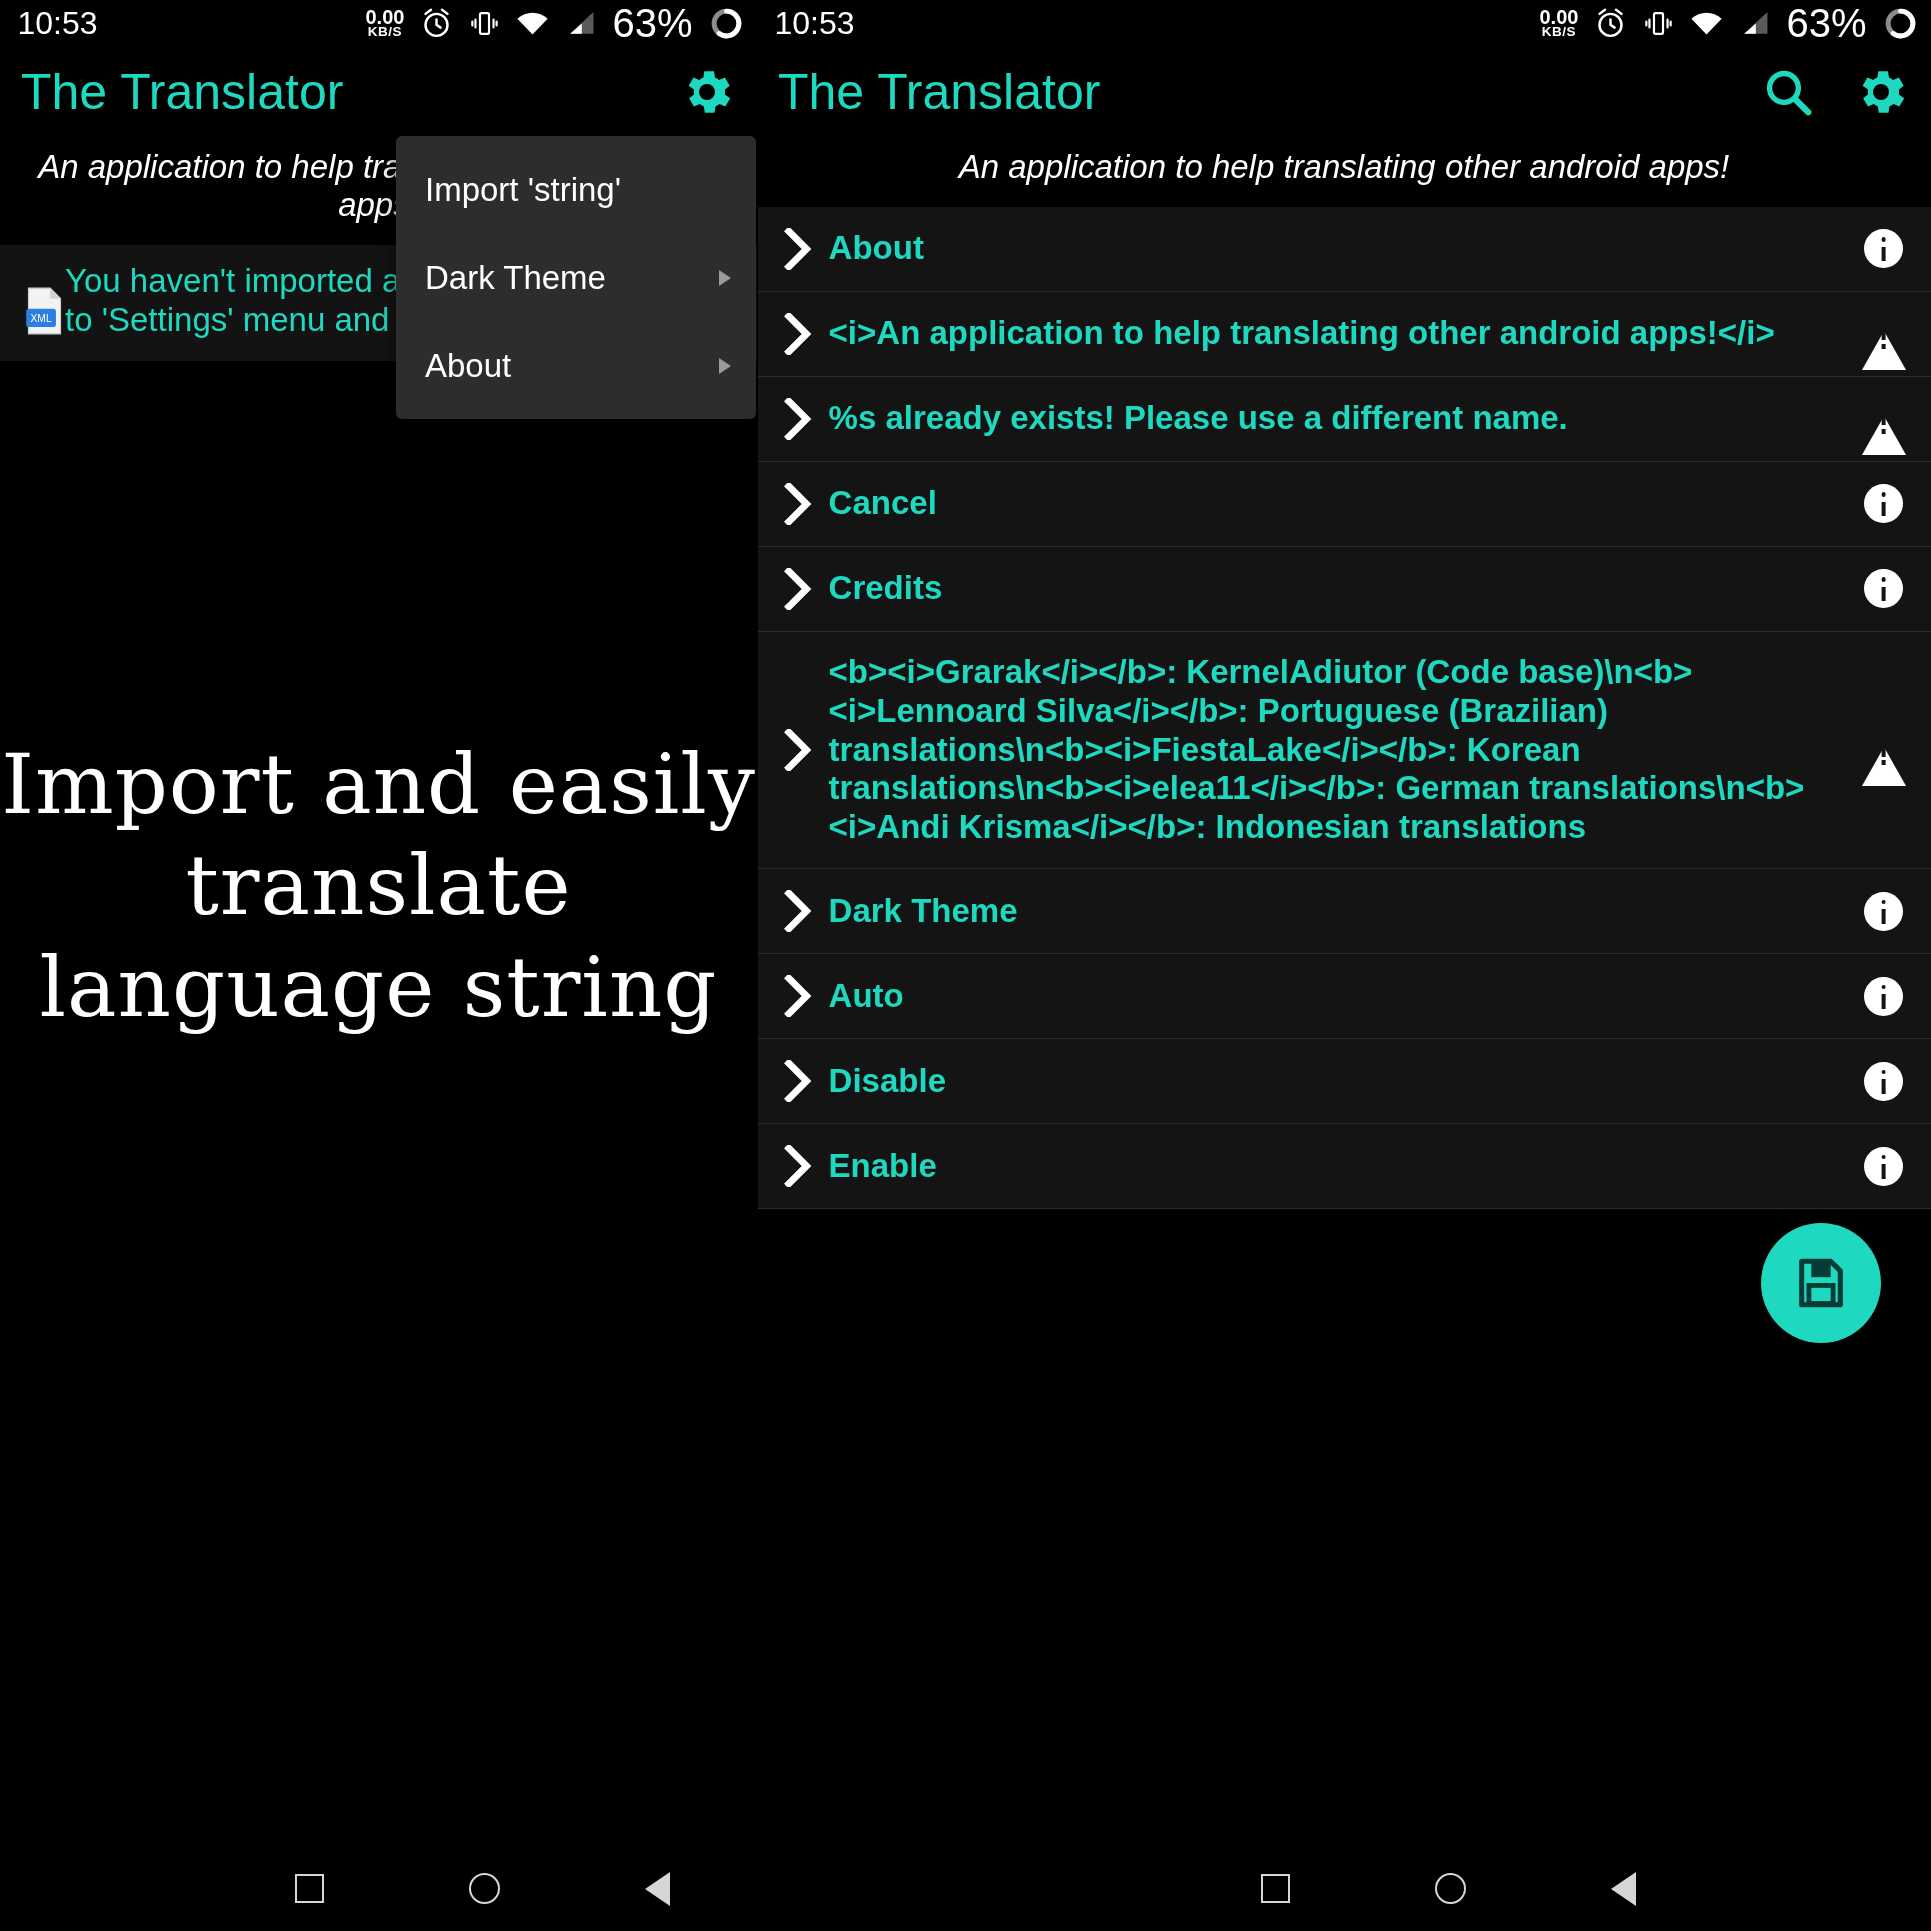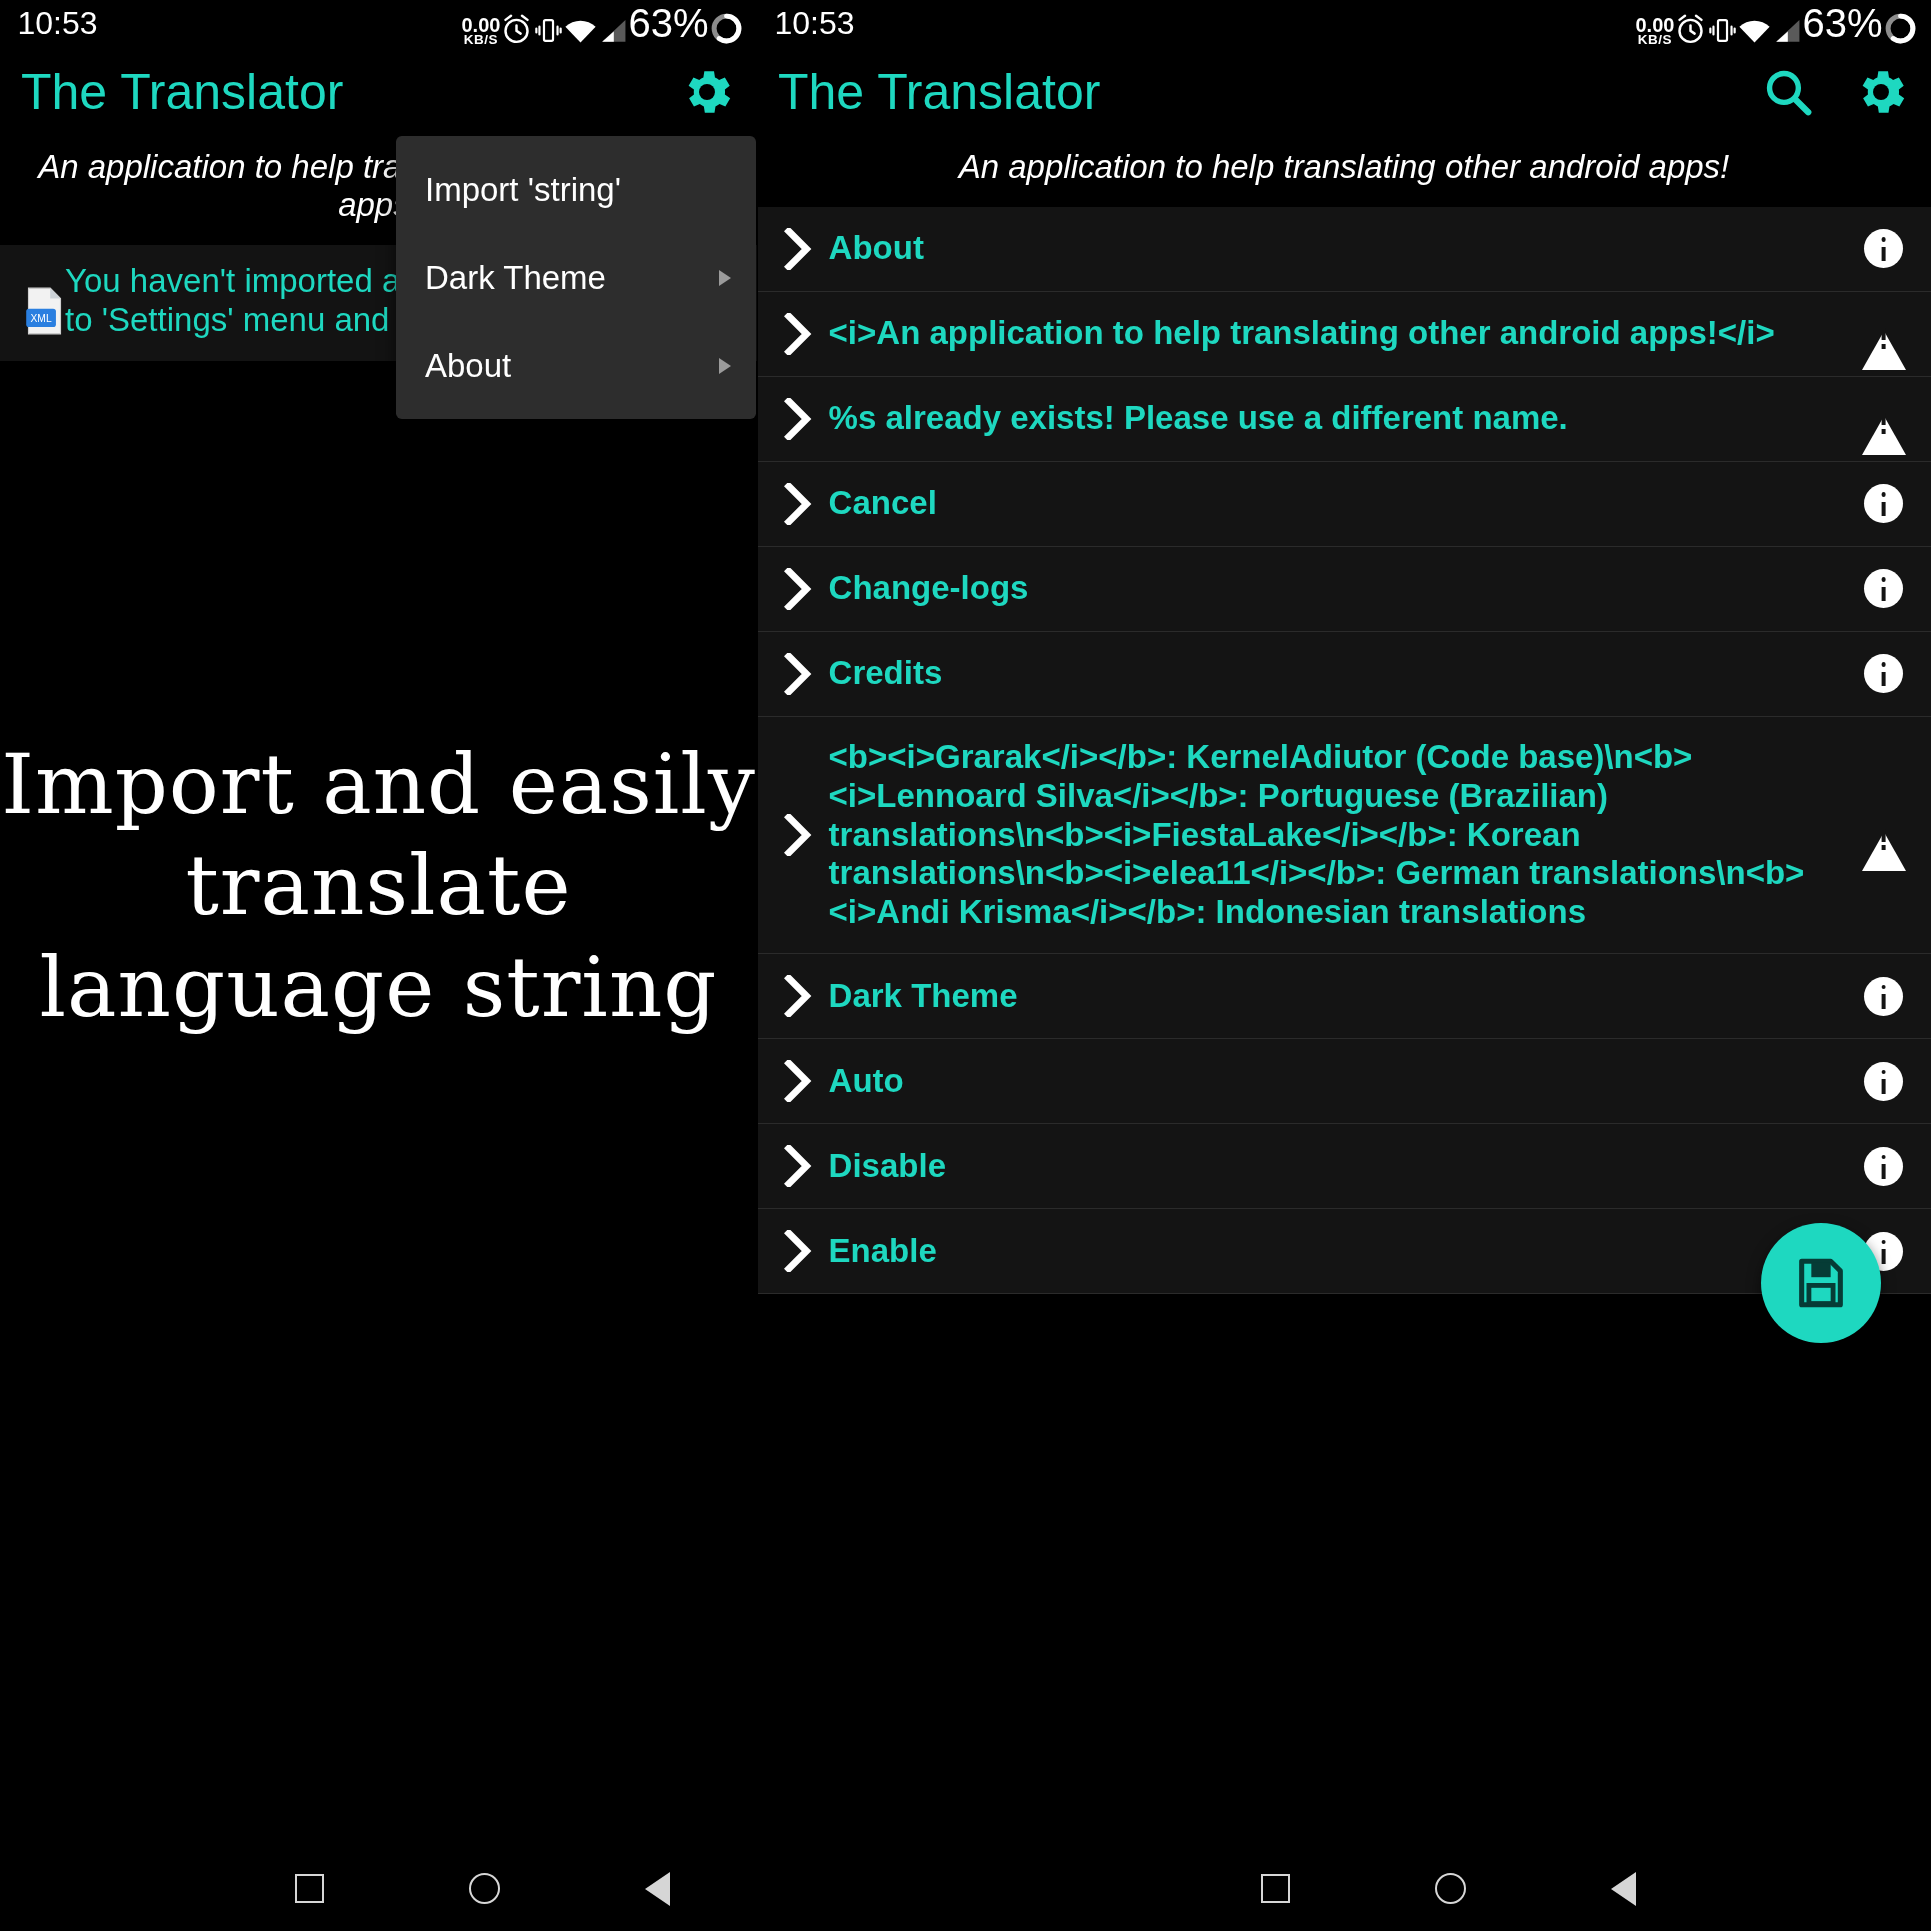--- a/index.html
+++ b/index.html
@@ -37,22 +37,22 @@
   }
   .status-clock {
     font-size: 32px;
     letter-spacing: 0px;
     font-weight: 400;
     line-height: 1;
   }
   .status-right {
     margin-left: auto;
     display: flex;
-    align-items: flex-end;
-    gap: 0;
+    align-items: center;
+    gap: 16px;
   }
   .kbs {
     display: flex; flex-direction: column;
     align-items: center; justify-content: center;
     line-height: 0.85;
     font-weight: bold;
   }
   .kbs .n { font-size: 20px; }
   .kbs .u { font-size: 13.5px; letter-spacing: 0.5px; }
   .sicon { display: block; }
@@ -457,31 +457,20 @@
           <div class="row-end">
             <span class="ico-info"></span>
           </div>
         </div>
         <div class="row">
           <div class="row-chevron">
             <svg width="33" height="42" viewBox="0 0 18 26">
               <path d="M3 2 L14 13 L3 24" fill="none" stroke="#ffffff" stroke-width="4.2" stroke-linecap="square"></path>
             </svg>
           </div>
-          <div class="row-label">Change-logs</div>
-          <div class="row-end">
-            <span class="ico-info"></span>
-          </div>
-        </div>
-        <div class="row">
-          <div class="row-chevron">
-            <svg width="33" height="42" viewBox="0 0 18 26">
-              <path d="M3 2 L14 13 L3 24" fill="none" stroke="#ffffff" stroke-width="4.2" stroke-linecap="square"></path>
-            </svg>
-          </div>
           <div class="row-label">Credits</div>
           <div class="row-end">
             <span class="ico-info"></span>
           </div>
         </div>
         <div class="row">
           <div class="row-chevron">
             <svg width="33" height="42" viewBox="0 0 18 26">
               <path d="M3 2 L14 13 L3 24" fill="none" stroke="#ffffff" stroke-width="4.2" stroke-linecap="square"></path>
             </svg>

